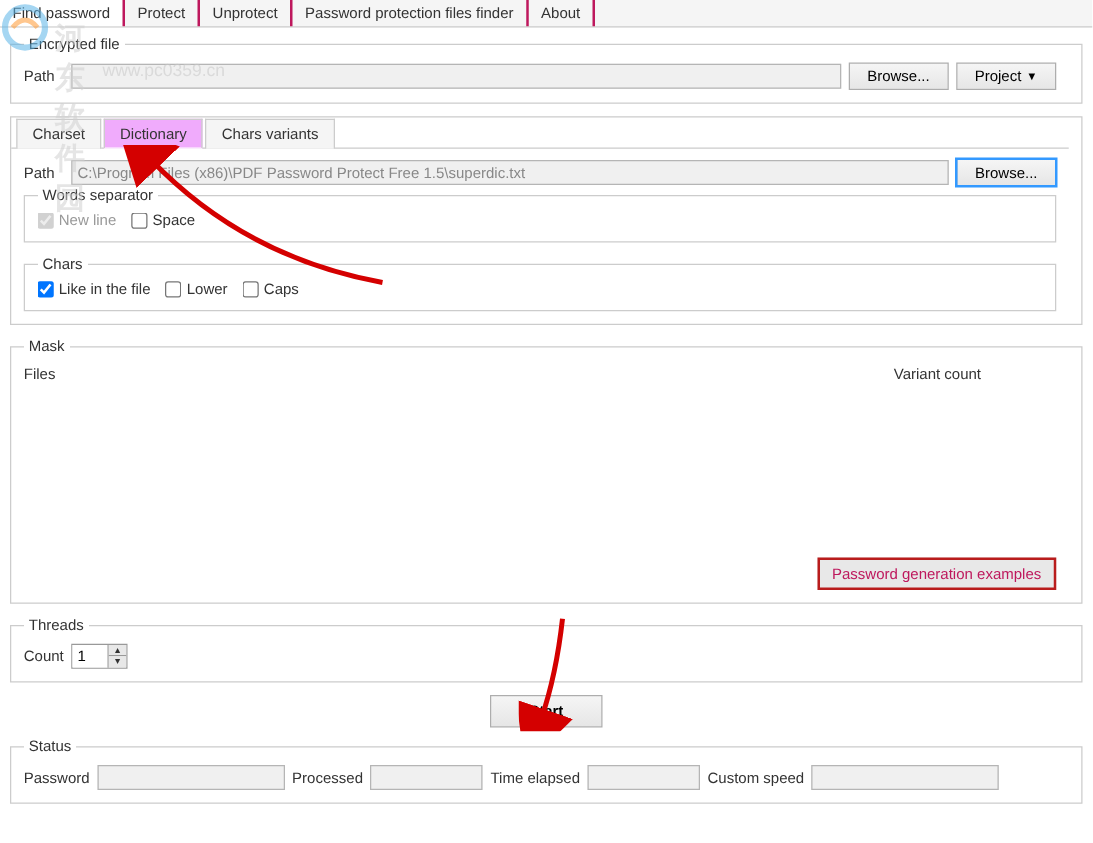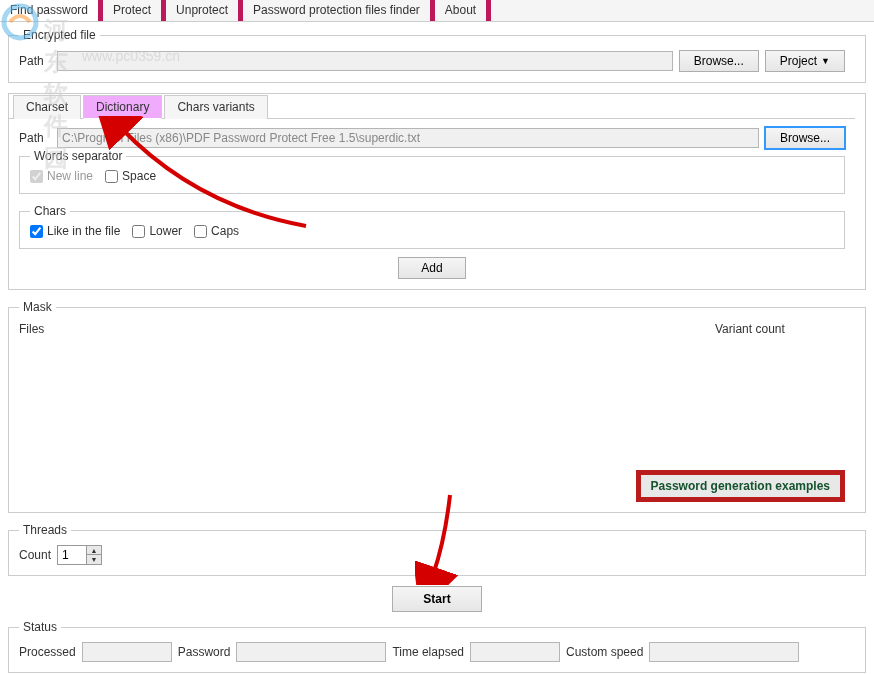--- a/index.html
+++ b/index.html
@@ -14,21 +14,21 @@
   overflow: hidden;
 }
 .menubar {
   display: flex;
   border-bottom: 1px solid #ccc;
   background: #f5f5f5;
   height: 22px;
 }
 .menubar .item {
   padding: 3px 10px;
-  border-right: 5px solid #be185d;
+  border-right: 2px solid #be185d;
   cursor: pointer;
   font-size: 12px;
 }
 .menubar .item.active { background: #fff; }
 .content { padding: 6px 8px; }
 fieldset {
   border: 1px solid #ccc;
   margin-bottom: 10px;
   padding: 8px 20px 10px 10px;
   position: relative;
@@ -109,26 +109,25 @@
   min-height: 180px;
   display: flex;
   flex-direction: column;
 }
 .mask-head { display: flex; }
 .mask-head .left { flex: 1; }
 .mask-head .right { width: 130px; text-align: left; }
 .mask-fill { flex: 1; }
 .pgen-btn {
   align-self: flex-end;
-  border: 5px solid #b91c1c;
+  border: 2px solid #b91c1c;
   background: #e8e8e8;
-  color: #14532d;
+  color: #be185d;
   padding: 4px 10px;
   font-size: 12px;
-  font-weight: bold;
 }
 .spinner {
   display: inline-flex;
   border: 1px solid #999;
   height: 20px;
 }
 .spinner input {
   border: none;
   width: 28px;
   text-align: left;
@@ -293,23 +292,20 @@
           <label class="chk">
               <input type="checkbox" style=""> 
               <span>Lower</span>
             </label>
           <label class="chk">
               <input type="checkbox" style=""> 
               <span>Caps</span>
             </label>
         </div>
       </fieldset>
-    </div>
-    <div class="add-row">
-      <button class="btn" style="padding:3px 22px">Add</button>
     </div>
   </fieldset>
 
   <fieldset>
     <legend>Mask</legend>
     <div class="mask-body">
       <div class="mask-head">
         <div class="left">Files</div>
         <div class="right">Variant count</div>
       </div>
@@ -333,26 +329,26 @@
   </fieldset>
 
   <div class="start-row">
     <button class="start-btn">Start</button>
   </div>
 
   <fieldset>
     <legend>Status</legend>
     <div class="status-row">
       <div class="field">
+          <span>Password</span>
+          <input type="text" class="readonly wide" readonly="" style="">
+        </div>
+      <div class="field">
           <span>Processed</span>
           <input type="text" class="readonly" readonly="" style="">
-        </div>
-      <div class="field">
-          <span>Password</span>
-          <input type="text" class="readonly wide" readonly="" style="">
         </div>
       <div class="field">
           <span>Time elapsed</span>
           <input type="text" class="readonly" readonly="" style="">
         </div>
       <div class="field">
           <span>Custom speed</span>
           <input type="text" class="readonly wide" readonly="" style="">
         </div>
     </div>

